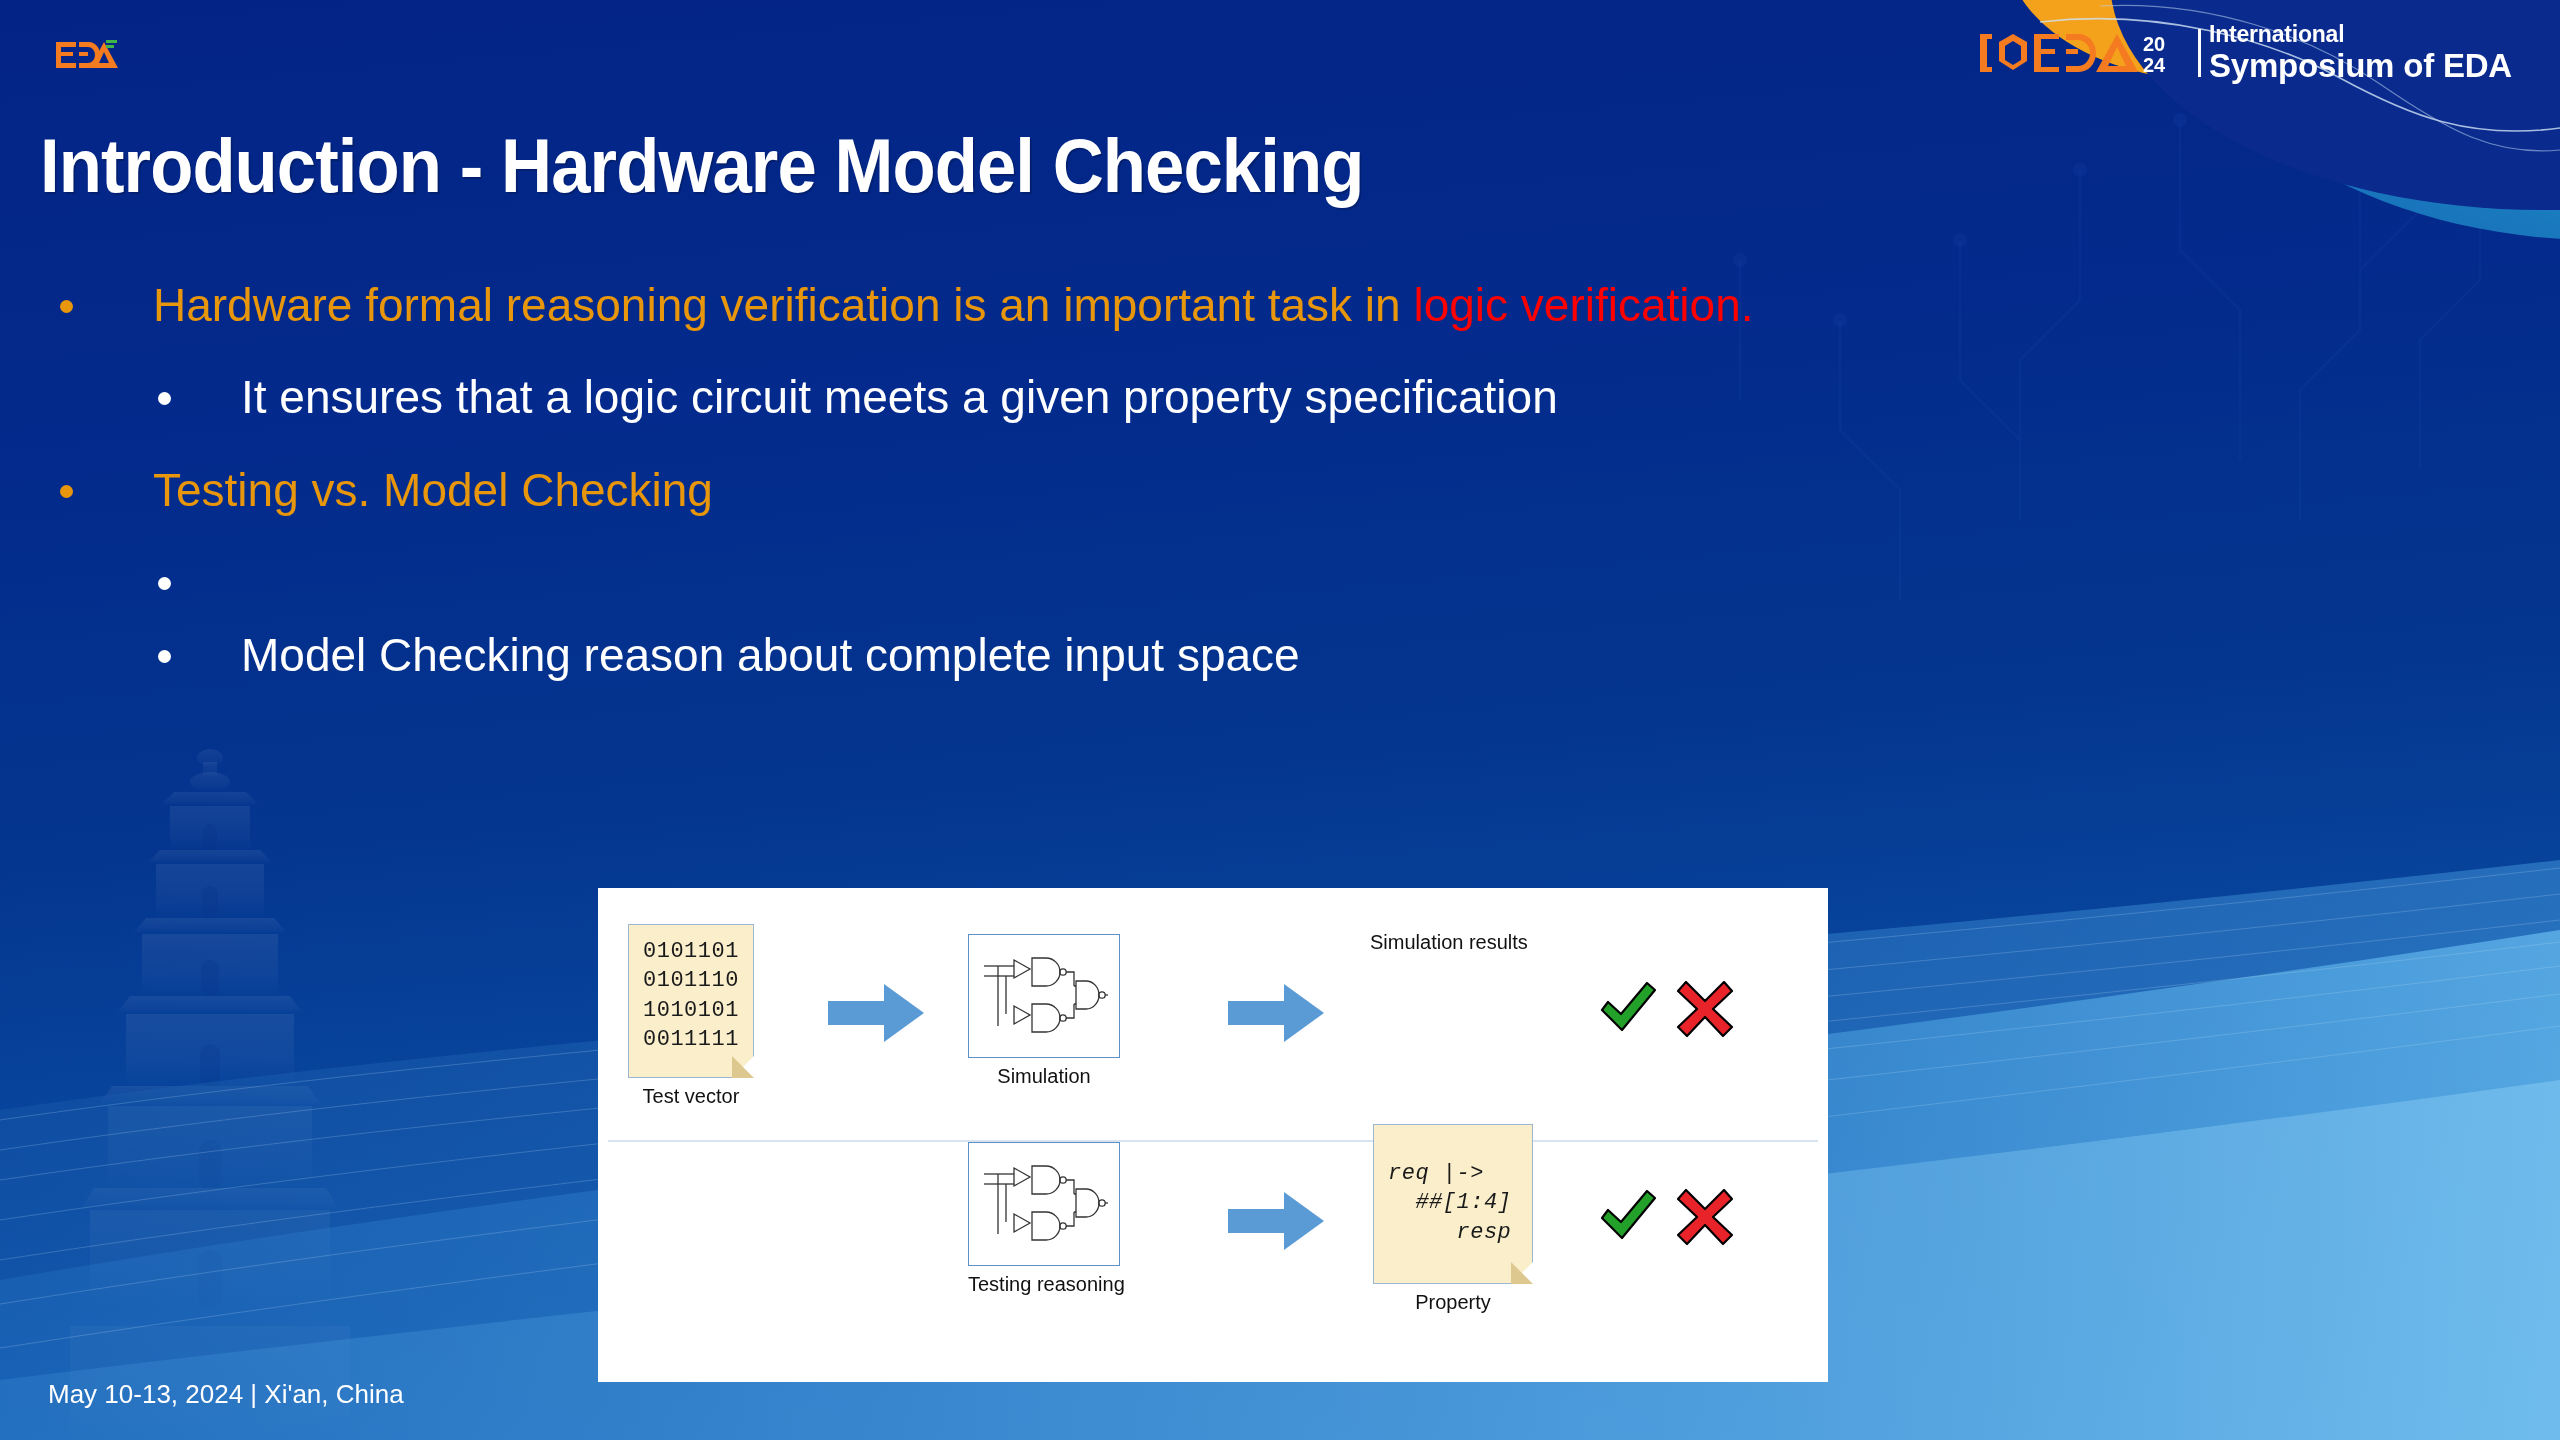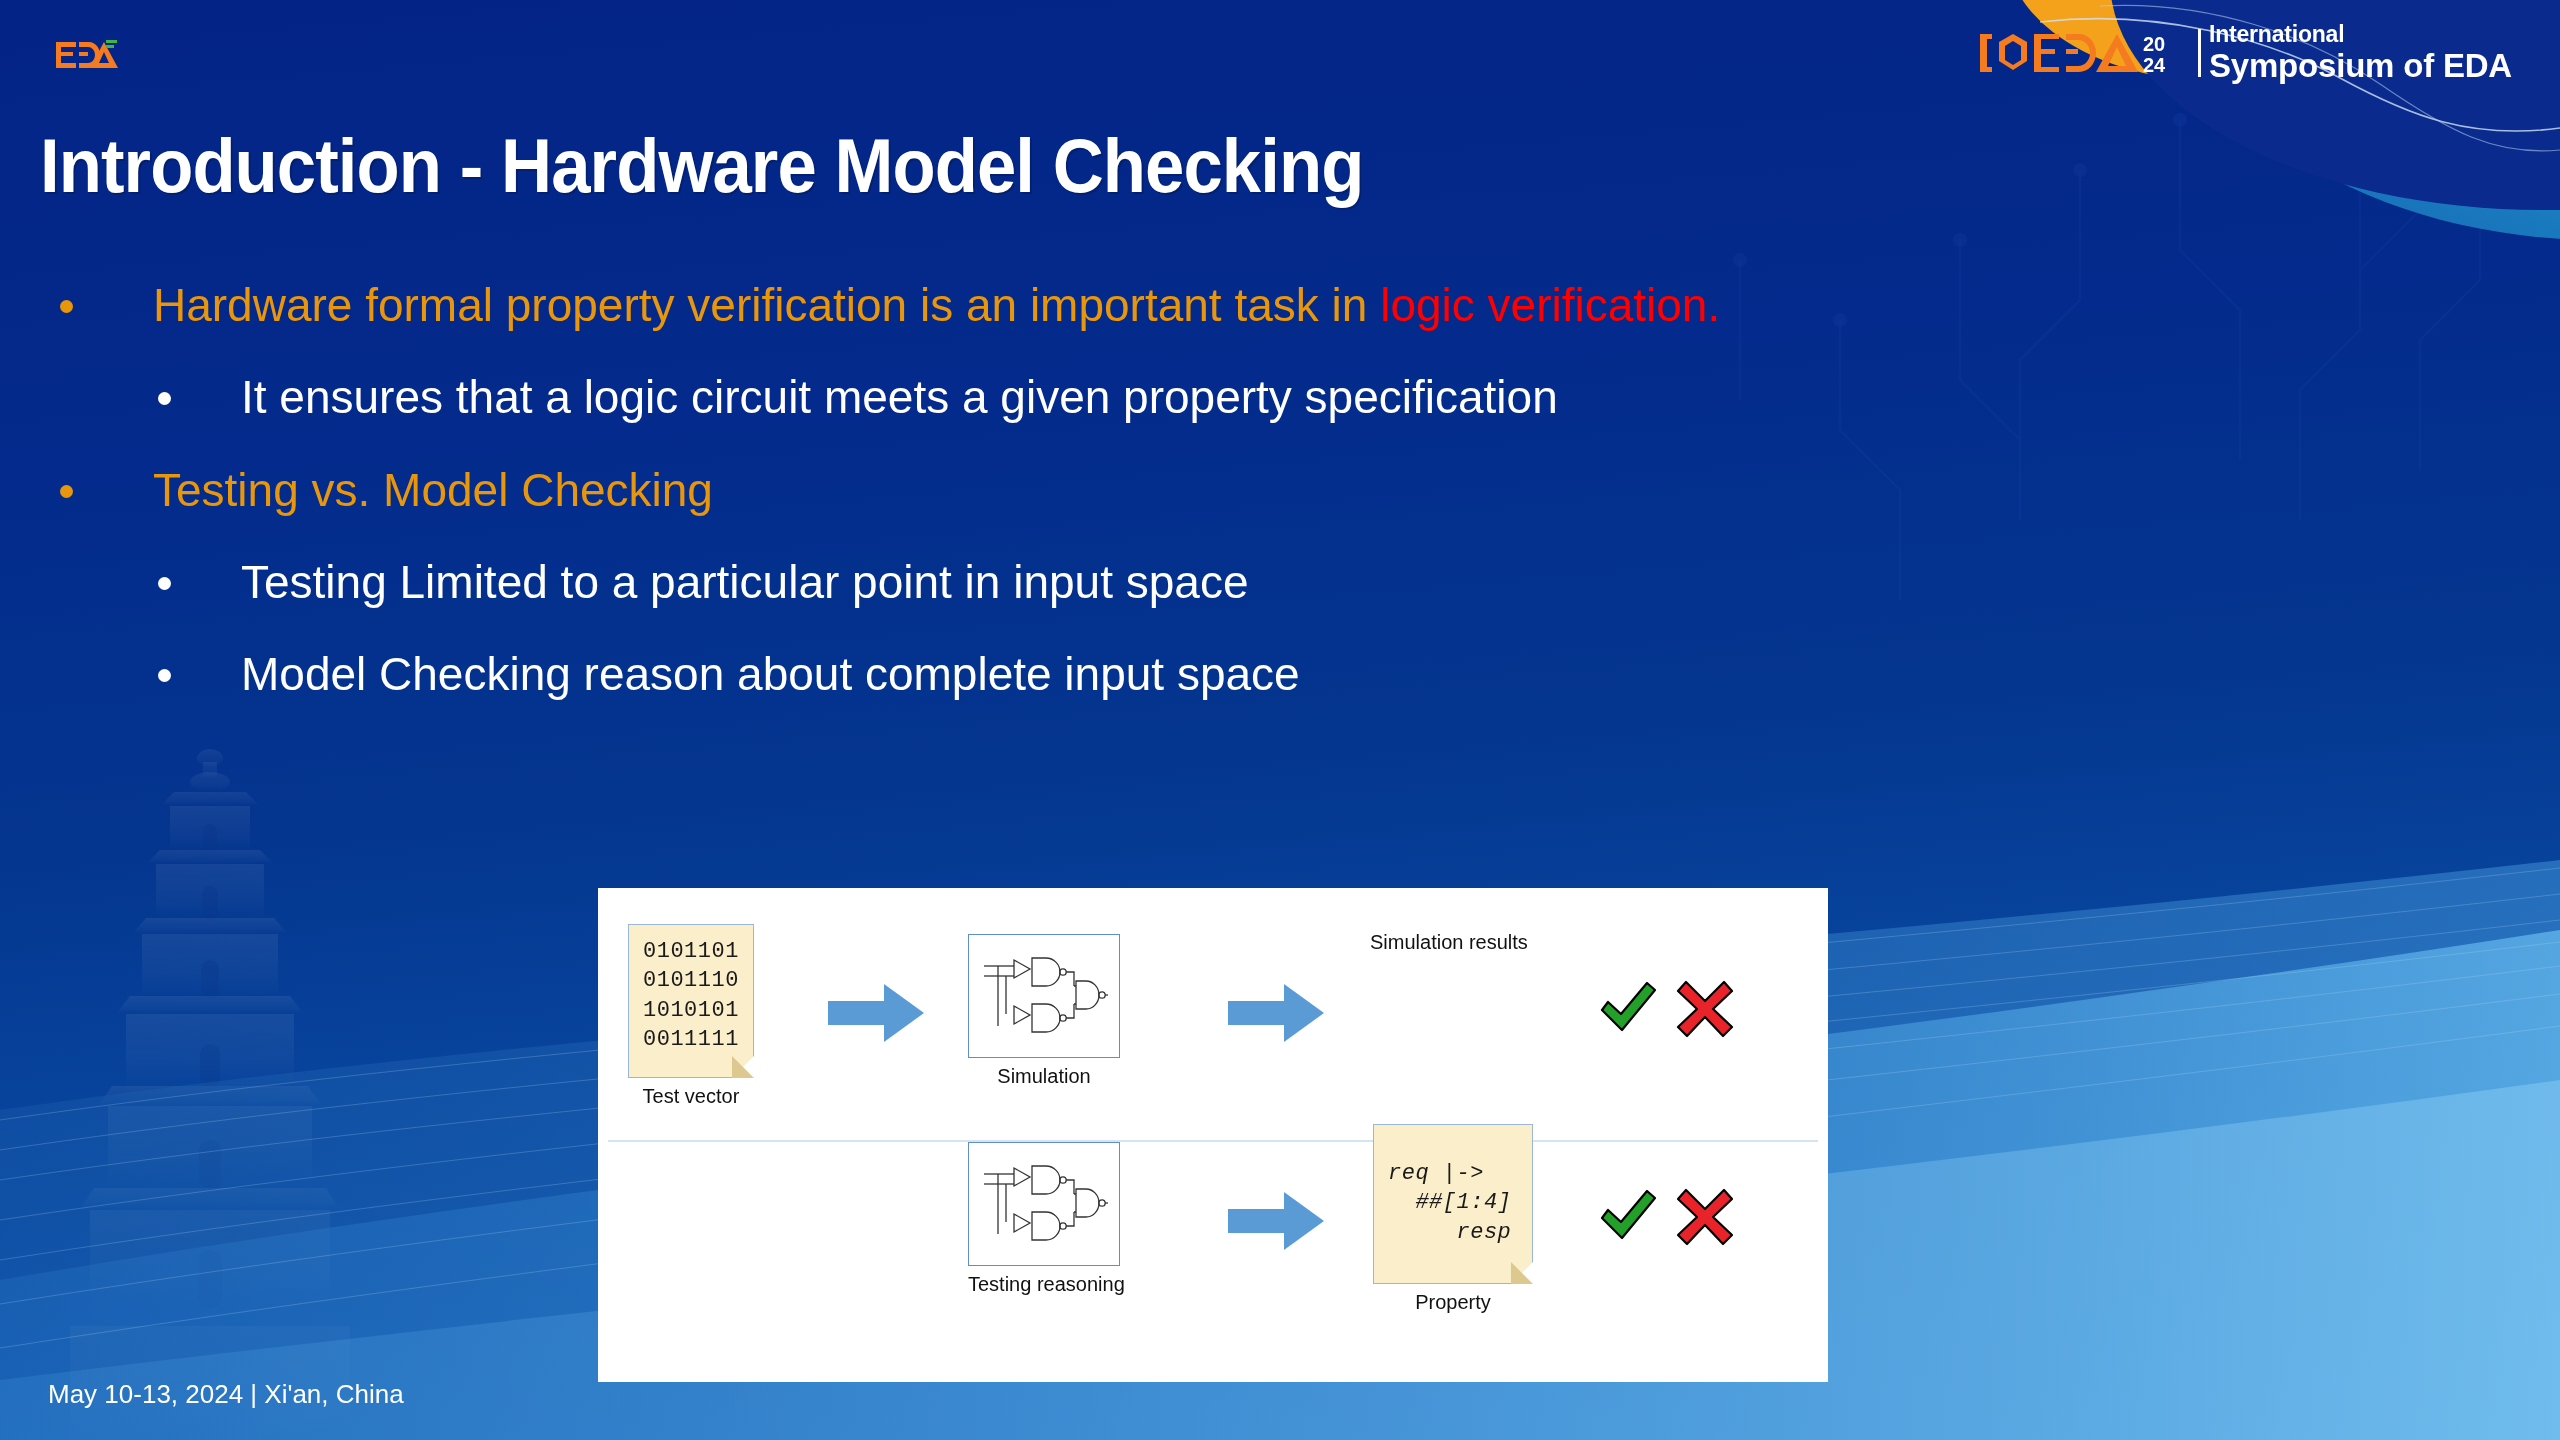--- a/index.html
+++ b/index.html
@@ -308,36 +308,35 @@
       <div class="l2">Symposium of EDA</div>
     </div>
   </div>
 
   <div class="title">Introduction - Hardware Model Checking</div>
 
   <div class="body">
 
     <div class="bullet l1">
       <span class="dot"></span>
-      <span class="btxt"><span>Hardware formal property verification is an important task in </span><span class="red">logic verification.</span></span>
+      <span class="btxt"><span>Hardware formal reasoning verification is an important task in </span><span class="red">logic verification.</span></span>
     </div>
 
     <div class="bullet l2">
       <span class="dot"></span>
       <span class="btxt">It ensures that a logic circuit meets a given property specification</span>
     </div>
 
     <div class="bullet l1">
       <span class="dot"></span>
       <span class="btxt">Testing vs. Model Checking</span>
     </div>
 
     <div class="bullet l2">
       <span class="dot"></span>
-      <span class="btxt">Testing Limited to a particular point in input space</span>
     </div>
 
     <div class="bullet l2">
       <span class="dot"></span>
       <span class="btxt">Model Checking reason about complete input space</span>
     </div>
 
   </div>
 
   <div class="panel">

